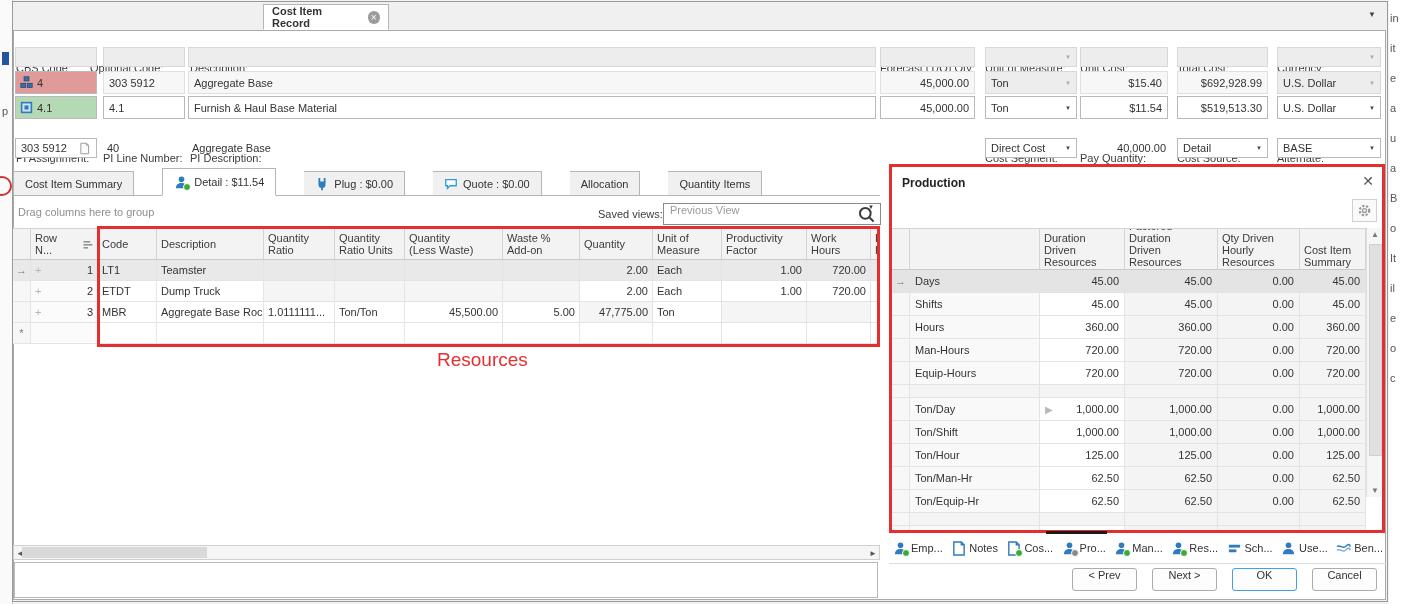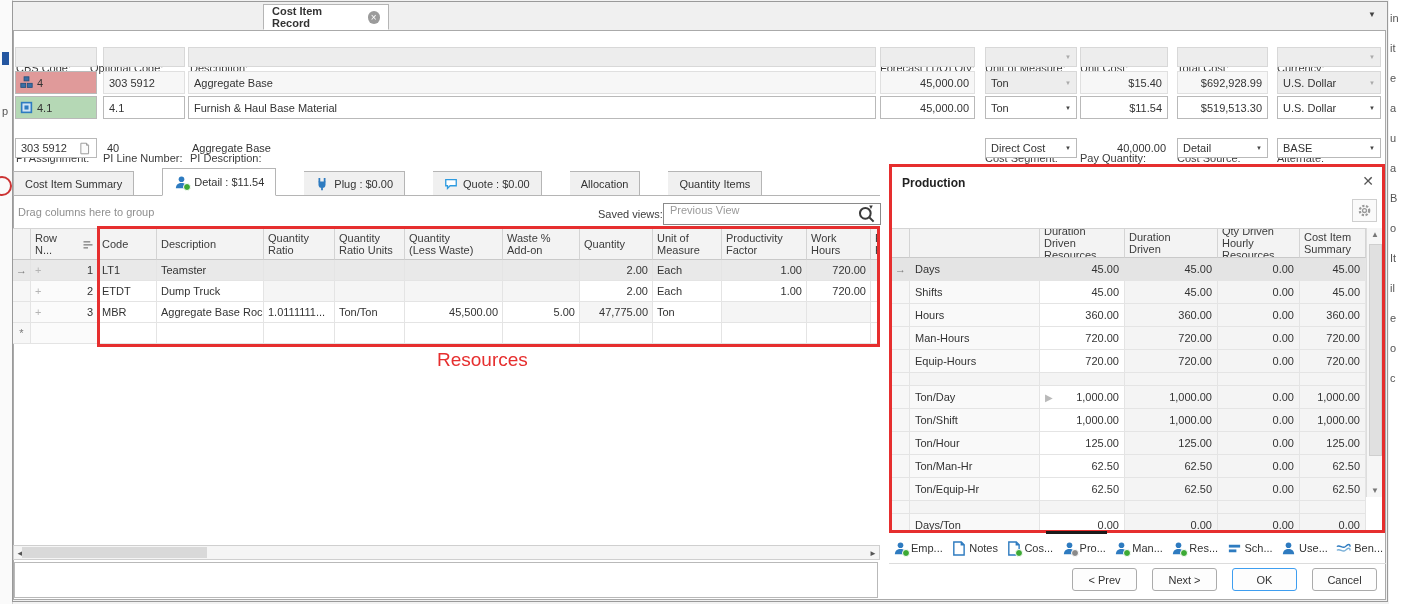--- a/index.html
+++ b/index.html
@@ -67,21 +67,21 @@
   
   .annbox{position:absolute;border:3px solid #e62e2e;box-sizing:border-box;pointer-events:none;}
   .anntext{position:absolute;color:#e62e2e;font-size:19px;}
 
   
   .prodpanel{position:absolute;left:892px;top:167px;width:490px;height:363px;background:#fff;}
   .prodtitle{position:absolute;left:10px;top:9px;font-size:12px;font-weight:bold;color:#222;}
   .prodclose{position:absolute;left:468px;top:6px;font-size:14px;color:#555;width:16px;text-align:center;}
   .gearbox{position:absolute;left:460px;top:32px;width:25px;height:23px;border:1px solid #cfcfcf;background:#fafafa;display:flex;align-items:center;justify-content:center;box-sizing:border-box;}
   .pgrid{position:absolute;left:0;top:61px;display:grid;grid-template-columns:18px 130px 85px 93px 82px 66px;height:302px;overflow:hidden;background:#fff;}
-  .pgh{background:#f3f3f3;border-right:1px solid #d4d4d4;border-top:1px solid #d4d4d4;border-bottom:1px solid #c9c9c9;height:30px;box-sizing:border-box;display:flex;flex-direction:column;justify-content:center;padding:1px 4px;color:#3b3b3b;overflow:hidden;}
+  .pgh{background:#f3f3f3;border-right:1px solid #d4d4d4;border-top:1px solid #d4d4d4;border-bottom:1px solid #c9c9c9;height:42px;box-sizing:border-box;display:flex;flex-direction:column;justify-content:flex-end;padding:1px 4px;color:#3b3b3b;overflow:hidden;}
   .pc{border-right:1px solid #e4e4e4;border-bottom:1px solid #e4e4e4;height:23px;box-sizing:border-box;display:flex;align-items:center;padding:0 5px;white-space:nowrap;overflow:hidden;background:#f4f4f4;}
   .pc.lab{background:#f9f9f9;}
   .pc.ed{background:#fff;justify-content:flex-end;}
   .pc.R{justify-content:flex-end;}
   .pc.ind{background:#f7f7f7;color:#777;justify-content:center;padding:0;}
   .prow{display:contents;}
   .prow.sel .pc{background:#e4e4e4;}
   .prow.gap .pc{height:13px;}
   .ptri{color:#b9b9b9;margin-right:auto;font-size:10px;}
   .vsb{position:absolute;left:474px;top:61px;width:16px;height:269px;background:#f6f6f6;border-left:1px solid #ddd;box-sizing:border-box;}
@@ -100,21 +100,21 @@
   .blackline{position:absolute;left:1046px;top:531px;width:61px;height:3px;background:#1a1a1a;}
   .btoolbar{position:absolute;left:891px;top:536px;width:494px;height:24px;display:flex;align-items:center;justify-content:space-between;padding:0 2px;box-sizing:border-box;}
   .tbtn{display:flex;align-items:center;gap:3px;color:#333;white-space:nowrap;}
   .iconwrap{position:relative;width:15px;height:15px;display:inline-block;}
   .dot{position:absolute;right:-2px;bottom:-1px;width:6px;height:6px;border-radius:50%;border:1px solid #fff;}
   .dot.green{background:#3daa35;}
   .dot.gray{background:#8a8a8a;}
 
   
   .sepline{position:absolute;left:889px;top:563px;width:497px;height:1px;background:#dcdcdc;}
-  .dbtn{position:absolute;top:568px;width:65px;height:23px;box-sizing:border-box;border:1px solid #ababab;border-radius:3px;background:#fdfdfd;display:flex;align-items:center;justify-content:center;}
+  .dbtn{position:absolute;top:568px;width:65px;height:23px;box-sizing:border-box;border:1px solid #ababab;border-radius:3px;background:#fdfdfd;display:flex;justify-content:center;}
   .dbtn.primary{border-color:#3e9ef0;}
 
   svg.ic{display:block;}
 </style>
 </head>
 <body>
 
 <svg width="0" height="0" style="position:absolute">
   <defs>
     <symbol id="i-person" viewBox="0 0 16 16">

